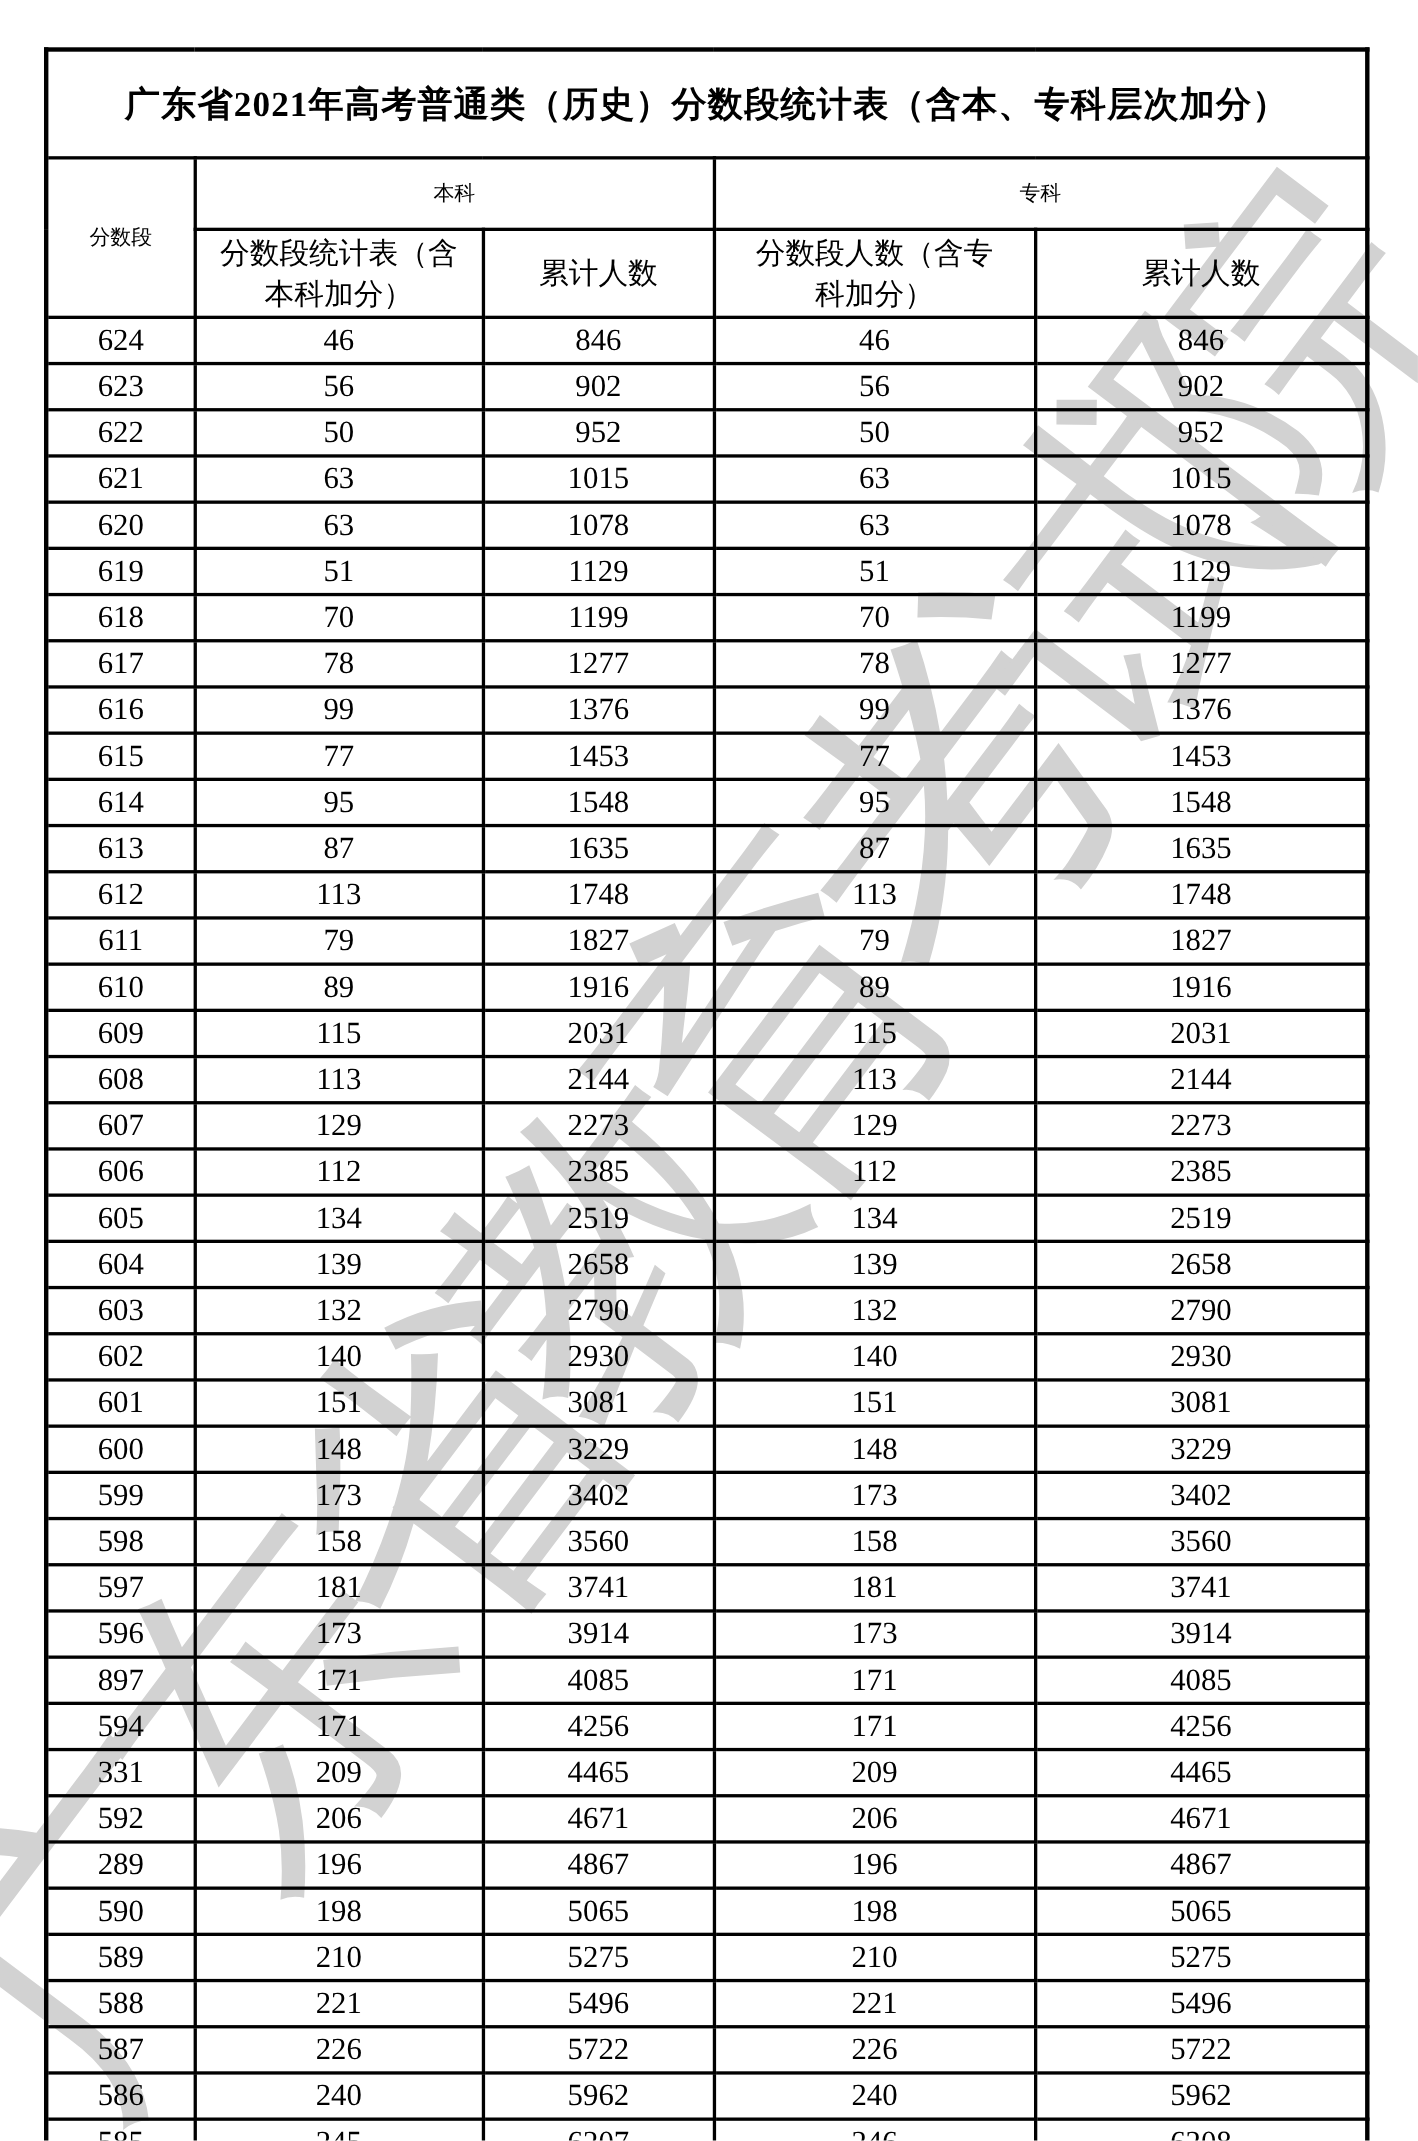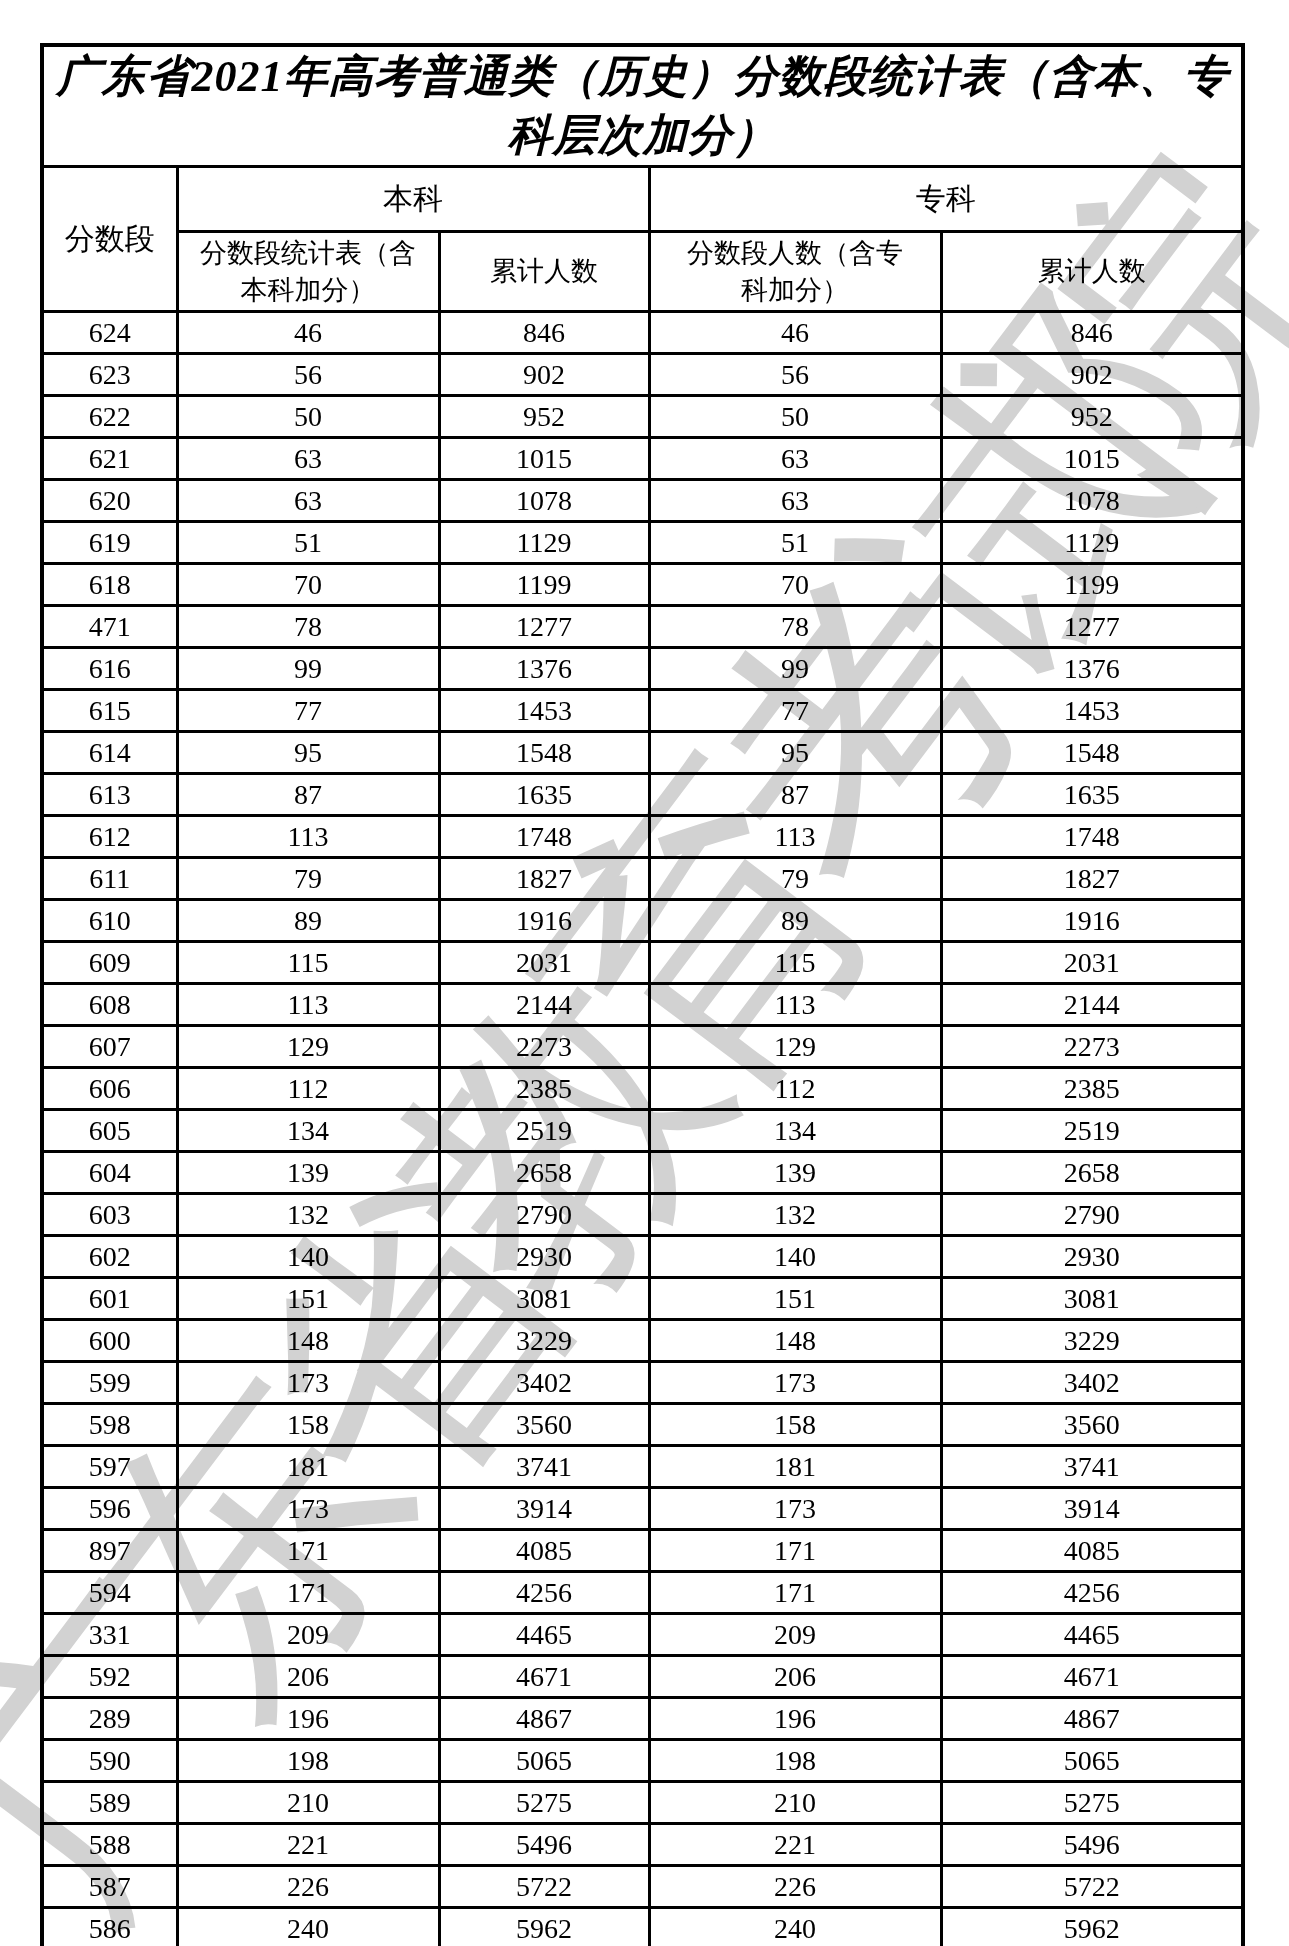--- a/index.html
+++ b/index.html
@@ -47,26 +47,25 @@
     padding: 0;
     text-align: center;
     vertical-align: middle;
     background: transparent;
     color: #000000;
     font-weight: normal;
   }
   .score-table { border: 4px solid #000000; }
   tr.title-row th {
     height: 95px;
-    font-size: 44px;
+    font-size: 32px;
     font-weight: bold;
     letter-spacing: 1px;
-    font-style: italic;
-  }
-  tr.group-row th { height: 62px; font-size: 30px; }
+  }
+  tr.group-row th { height: 62px; font-size: 19px; }
   th.score-col { font-size: 29px; }
   tr.sub-row th {
     height: 77px;
     font-size: 27px;
     white-space: pre-line;
     line-height: 1.35;
   }
   tbody td {
     height: 39px;
     font-size: 28px;
@@ -150,21 +149,21 @@
           <td>1129</td>
         </tr>
         <tr>
           <td>618</td>
           <td>70</td>
           <td>1199</td>
           <td>70</td>
           <td>1199</td>
         </tr>
         <tr>
-          <td>471</td>
+          <td>617</td>
           <td>78</td>
           <td>1277</td>
           <td>78</td>
           <td>1277</td>
         </tr>
         <tr>
           <td>616</td>
           <td>99</td>
           <td>1376</td>
           <td>99</td>

